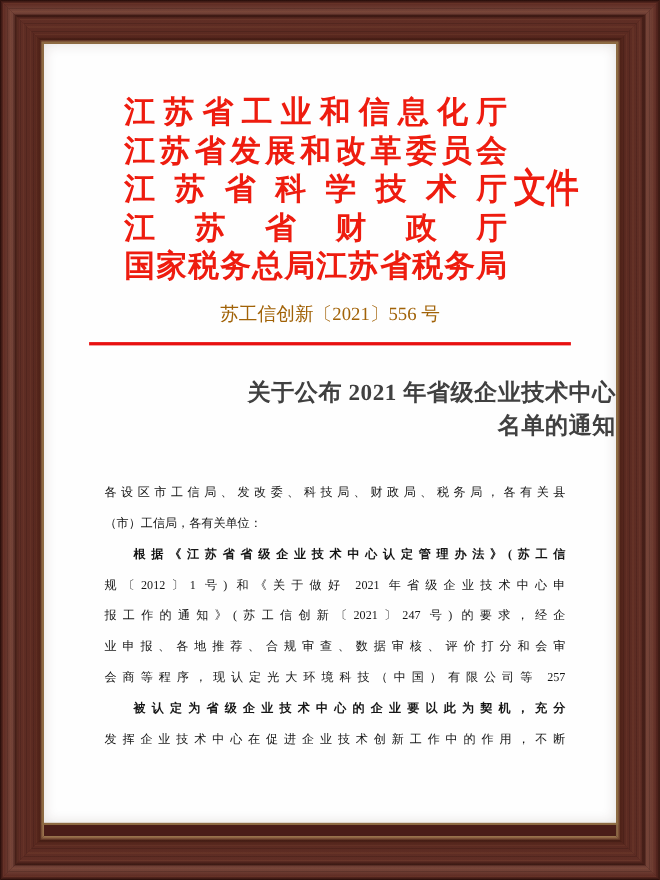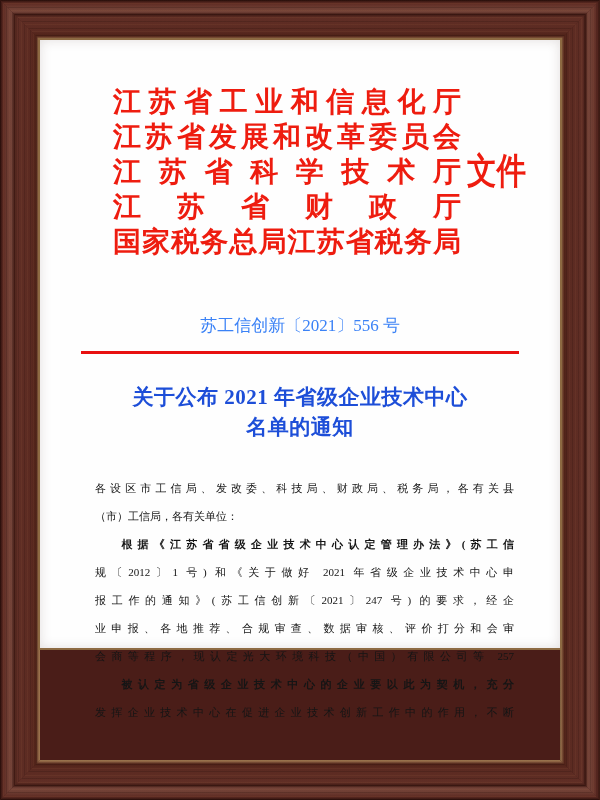--- a/index.html
+++ b/index.html
@@ -65,21 +65,21 @@
         #2a0f0b 0%, #5e2b23 8%, #714035 22%, #744338 30%,
         #3f1a14 36%, #602e25 44%, #5b2a21 78%, #4f2218 90%,
         #8a6142 96%, #9c7950 100%);
     clip-path: polygon(40px 0, 40px 800px, 0 760px, 0 40px);
   }
 
   
   .paper {
     position: absolute;
     left: 40px; top: 40px;
-    width: 520px; height: 608px;
+    width: 520px; height: 708px;
     background: #fefefe;
     box-shadow: 0 0 0 2px #8d6a42, inset 0 0 12px rgba(60,30,20,0.14);
   }
 
   
   .letterhead {
     display: flex;
     align-items: center;
     margin: 44px 0 0 73px;
   }
@@ -100,39 +100,39 @@
     font-size: 36px;
     color: var(--red, #ee1c0f);
     margin-left: 6px;
     transform: scaleX(0.82);
     transform-origin: left center;
     white-space: nowrap;
   }
 
   
   .doc-number {
-    margin-top: 56px;
+    margin-top: 16px;
     text-align: center;
     font-size: 17px;
     line-height: 22px;
-    color: #3b82f6;
+    color: #a16207;
   }
   .divider {
     width: 438px;
     height: 3px;
     margin: 14px auto 0;
     background: var(--divider, #e81010);
   }
   .title {
     margin-top: 28px;
-    text-align: center;
+    text-align: right;
     font-weight: bold;
     font-size: 21px;
     line-height: 30px;
-    color: #1d4ed8;
+    color: #404040;
     letter-spacing: 0.5px;
   }
 
   
   .body-text {
     margin: 32px 46px 0 55px;
     font-size: 11px;
     line-height: 28px;
     color: #151515;
   }

